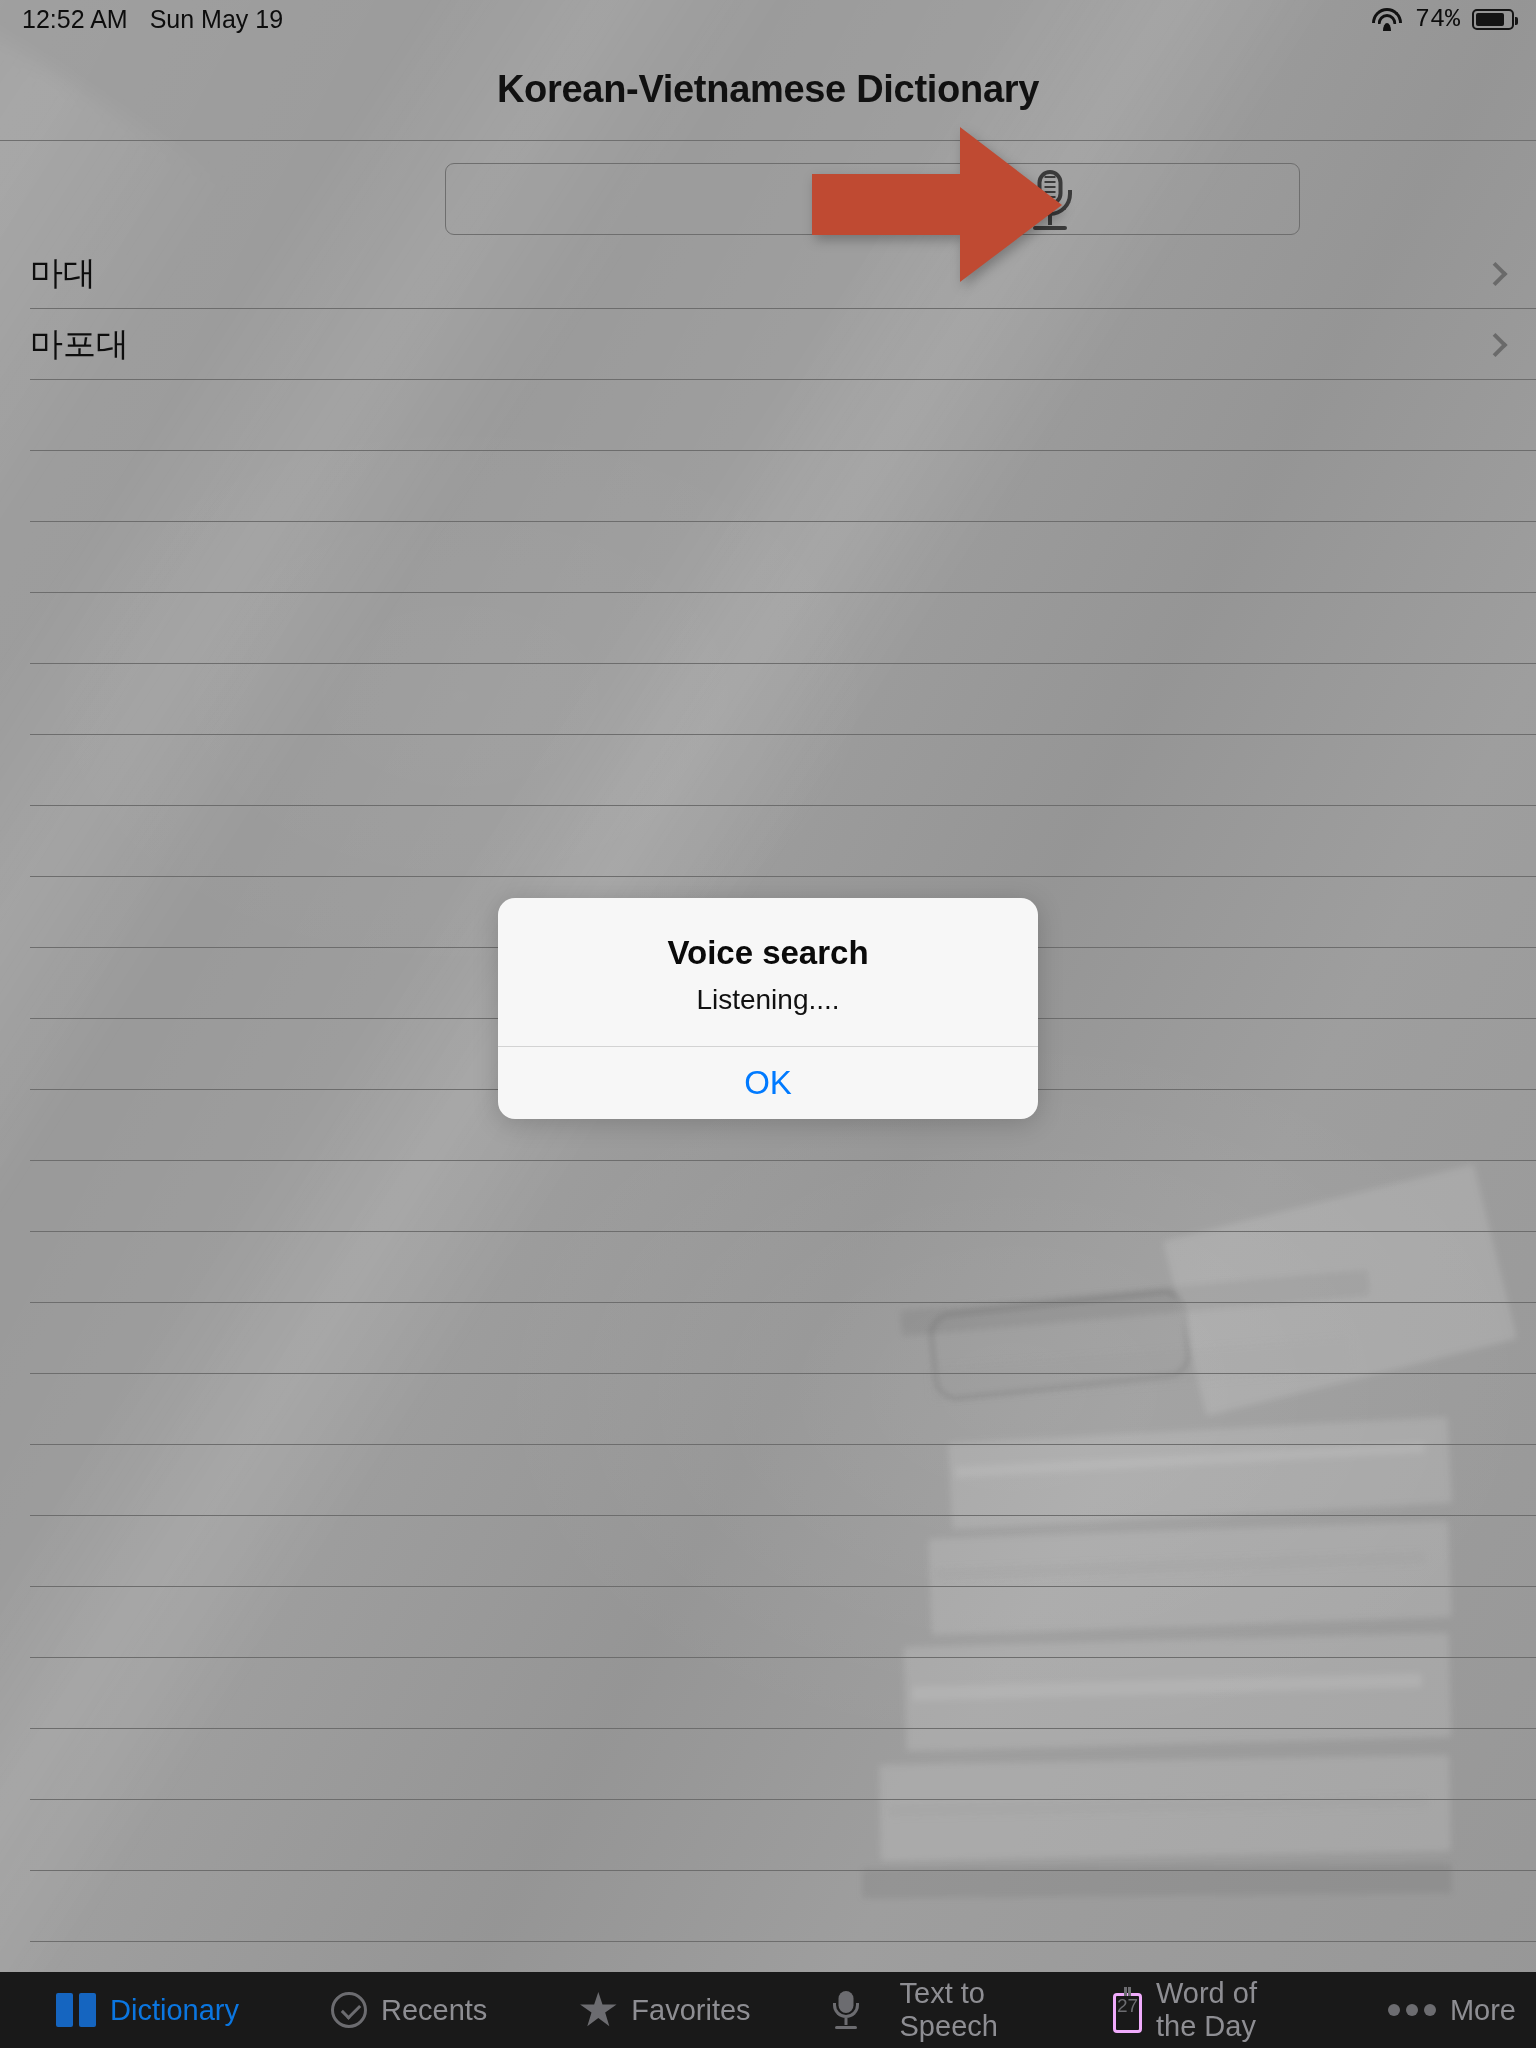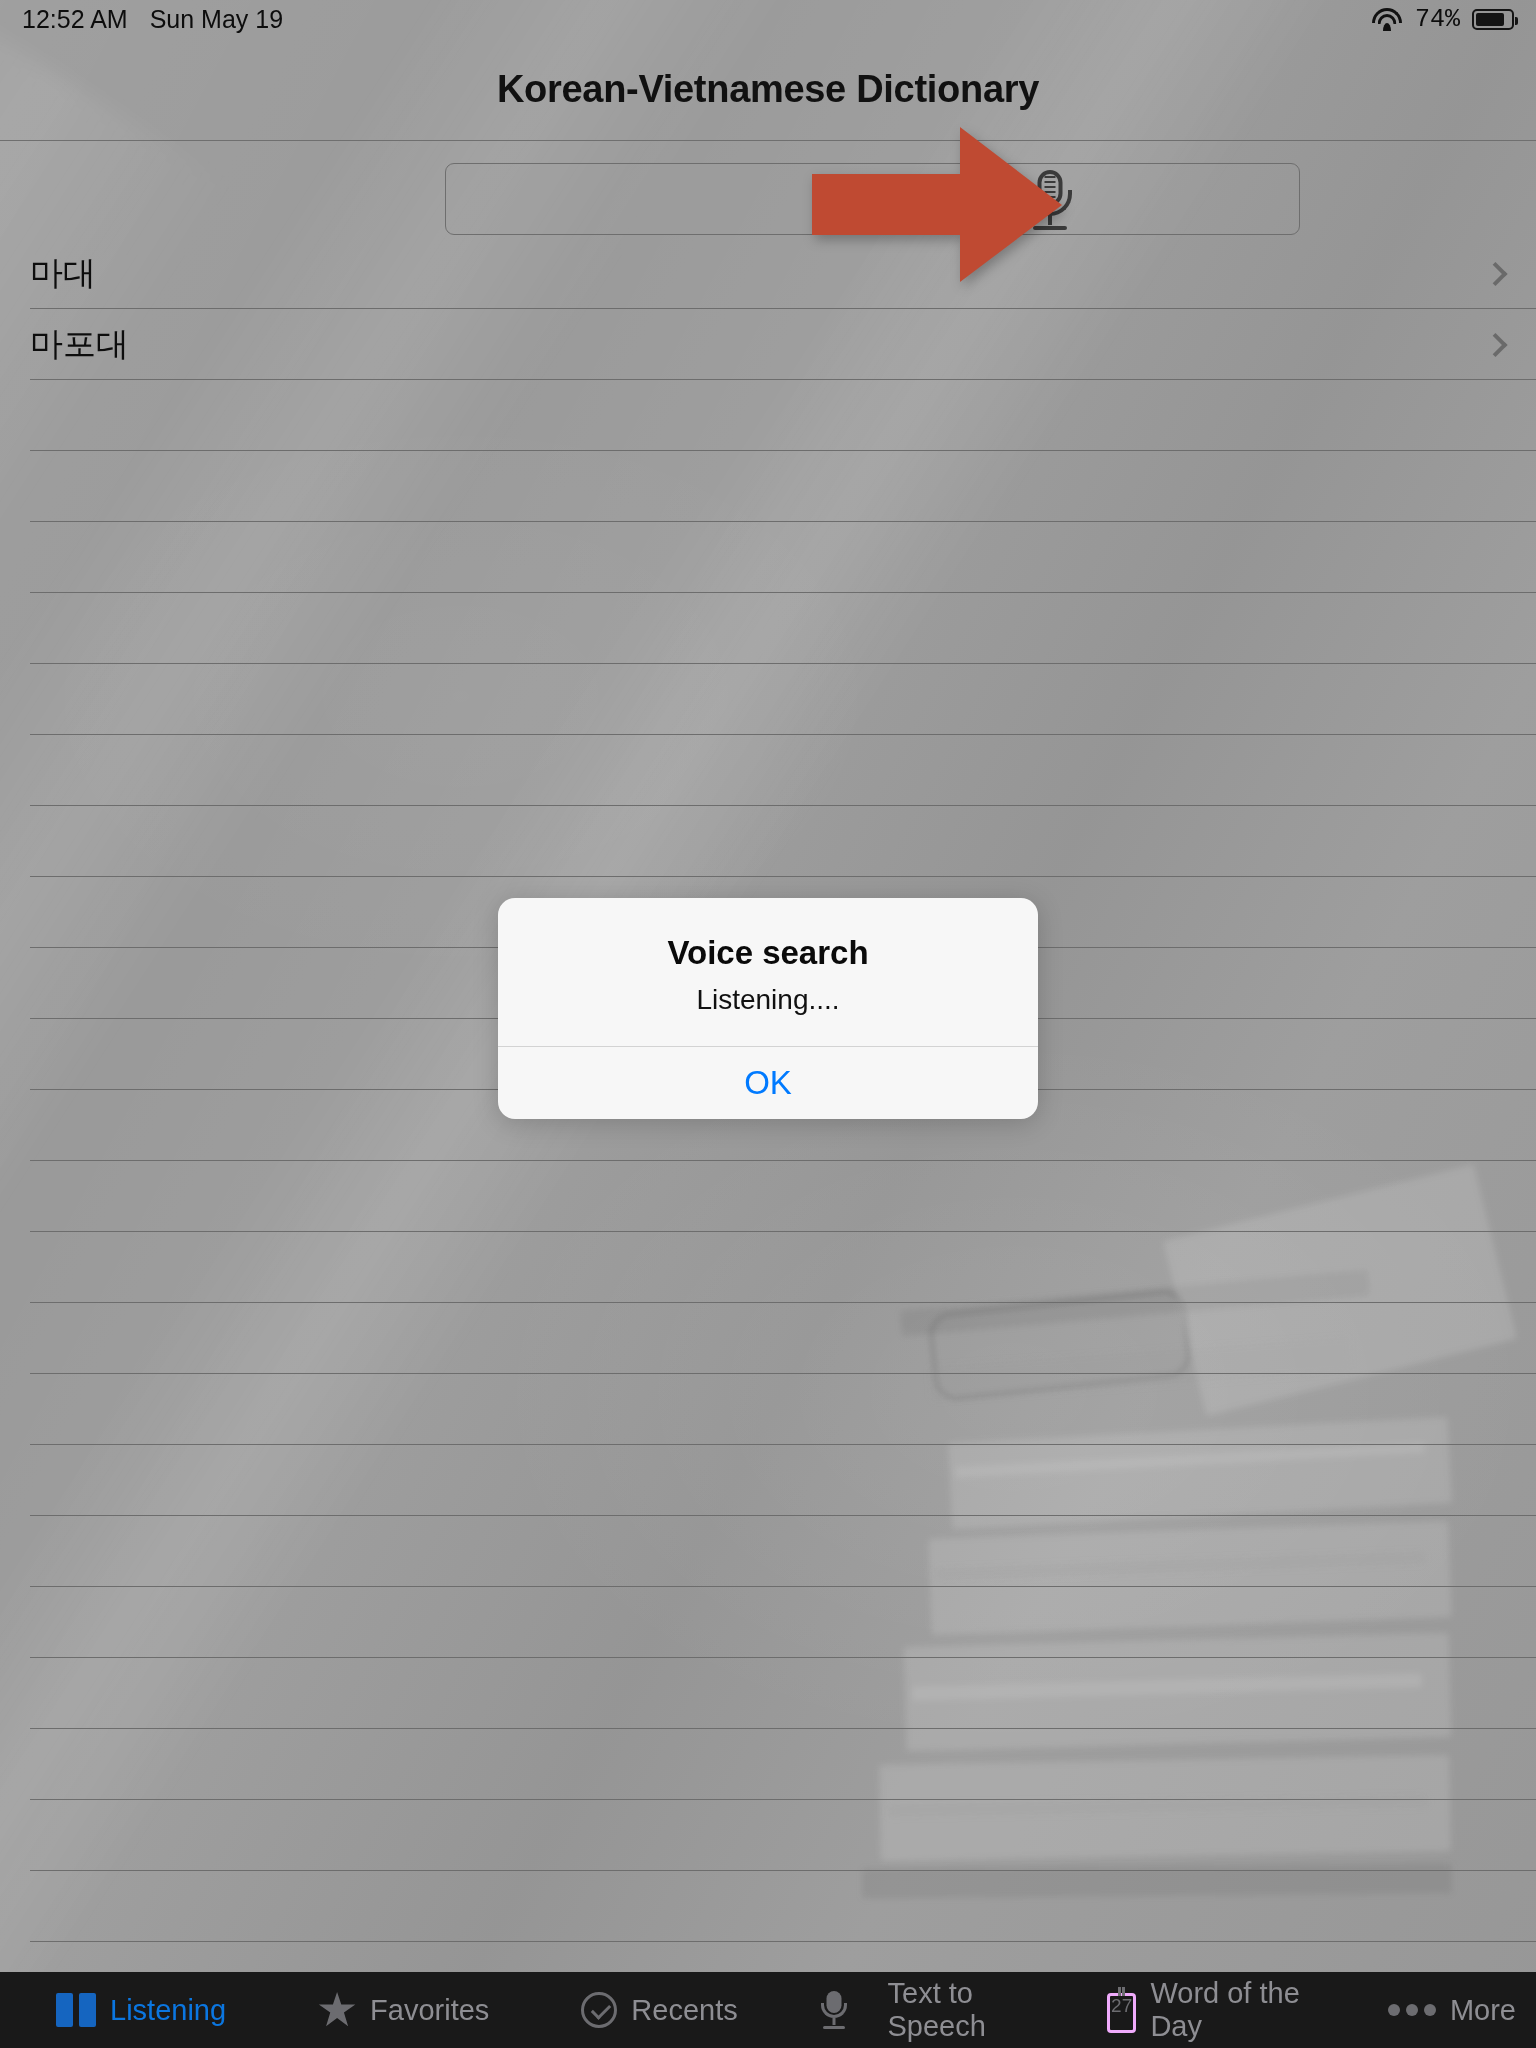--- a/index.html
+++ b/index.html
@@ -448,29 +448,29 @@
     <div class="alert-divider"></div>
     <div class="alert-button">OK</div>
   </div>
 
   <div class="tab-bar">
     <div class="tab-item active" style="margin-left:36px;">
       <span class="icon-book">
         <span class="pg l"></span>
           <span class="pg r"></span>
       </span>
-      <span class="tab-label">Listening</span>
+      <span class="tab-label">Dictionary</span>
+    </div>
+    <div class="tab-item" style="margin-left:52px;">
+      <span class="icon-recents"></span>
+      <span class="tab-label">Recents</span>
     </div>
     <div class="tab-item" style="margin-left:52px;">
       <span class="icon-star"></span>
       <span class="tab-label">Favorites</span>
-    </div>
-    <div class="tab-item" style="margin-left:52px;">
-      <span class="icon-recents"></span>
-      <span class="tab-label">Recents</span>
     </div>
     <div class="tab-item" style="margin-left:46px;gap:44px;">
       <span class="icon-mic-tab">
         <span class="cap"></span>
           <span class="arc"></span>
           <span class="stem"></span>
           <span class="base"></span>
       </span>
       <span class="tab-label">Text to Speech</span>
     </div>

